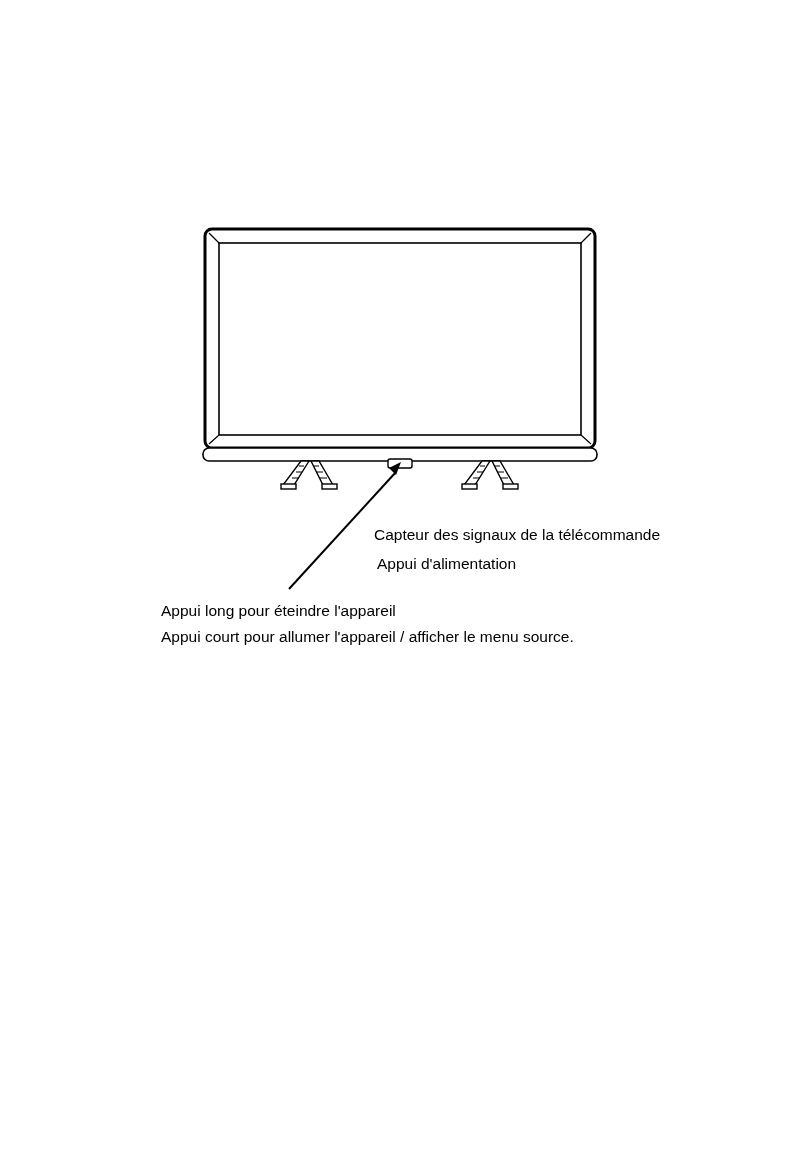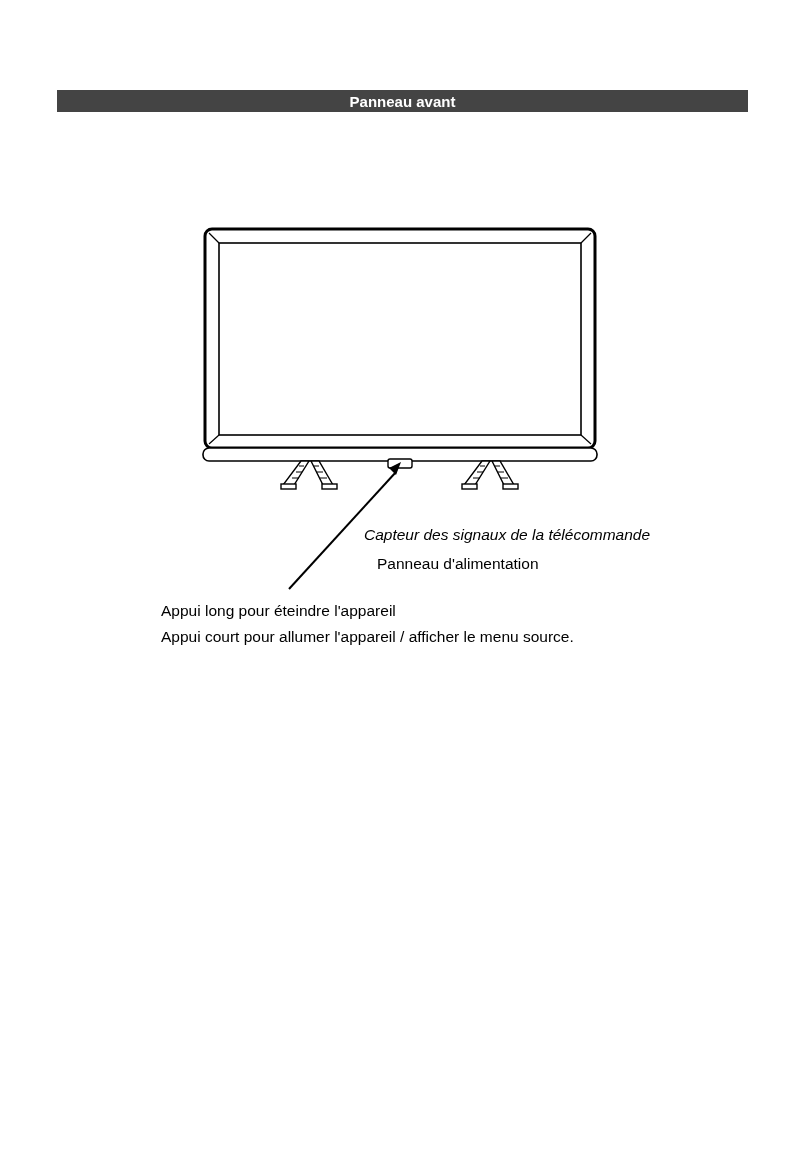--- a/index.html
+++ b/index.html
@@ -47,34 +47,31 @@
   svg.art {
     position: absolute;
     left: 0;
     top: 0;
   }
   .lbl {
     position: absolute;
     font-size: 15.5px;
     white-space: nowrap;
   }
-  #lbl-sensor { left: 364px; top: 526px; font-style: italic; }
+  #lbl-sensor { left: 374px; top: 526px; }
   #lbl-led    { left: 377px; top: 555px; }
   #lbl-long   { left: 161px; top: 602px; }
   #lbl-short  { left: 161px; top: 628px; }
 </style>
 </head>
 <body>
 
 <div class="page">
 
 
-  <div class="banner" style="background-color: rgb(68, 68, 68);">
-    <span style="color: rgb(255, 255, 255);">Panneau avant</span>
-  </div>
 
   <svg class="art" width="805" height="1162" viewBox="0 0 805 1162">
     <g fill="none" stroke="#000">
 
       <rect x="205" y="229" width="390" height="219" rx="7" stroke-width="3"></rect>
 
       <rect x="219" y="243" width="362" height="192" stroke-width="1.6"></rect>
 
       <line x1="209" y1="233" x2="219" y2="243" stroke-width="1.2"></line>
       <line x1="591" y1="233" x2="581" y2="243" stroke-width="1.2"></line>
@@ -111,19 +108,19 @@
         <line x1="501" y1="478" x2="508" y2="478" stroke-width="1"></line>
       </g>
 
       <line x1="289" y1="589" x2="396" y2="472" stroke-width="2"></line>
       <polygon points="401,462 396,475 389,468" fill="#000" stroke="none"></polygon>
     </g>
   </svg>
 
   <div class="lbl" id="lbl-sensor">Capteur des signaux de la télécommande</div>
 
-  <div class="lbl" id="lbl-led">Panneau d'alimentation</div>
+  <div class="lbl" id="lbl-led">Appui d'alimentation</div>
 
   <div class="lbl" id="lbl-short">Appui court pour allumer l'appareil / afficher le menu source.</div>
 
   <div class="lbl" id="lbl-long">Appui long pour éteindre l'appareil</div>
 
 </div>
 
 </body></html>

